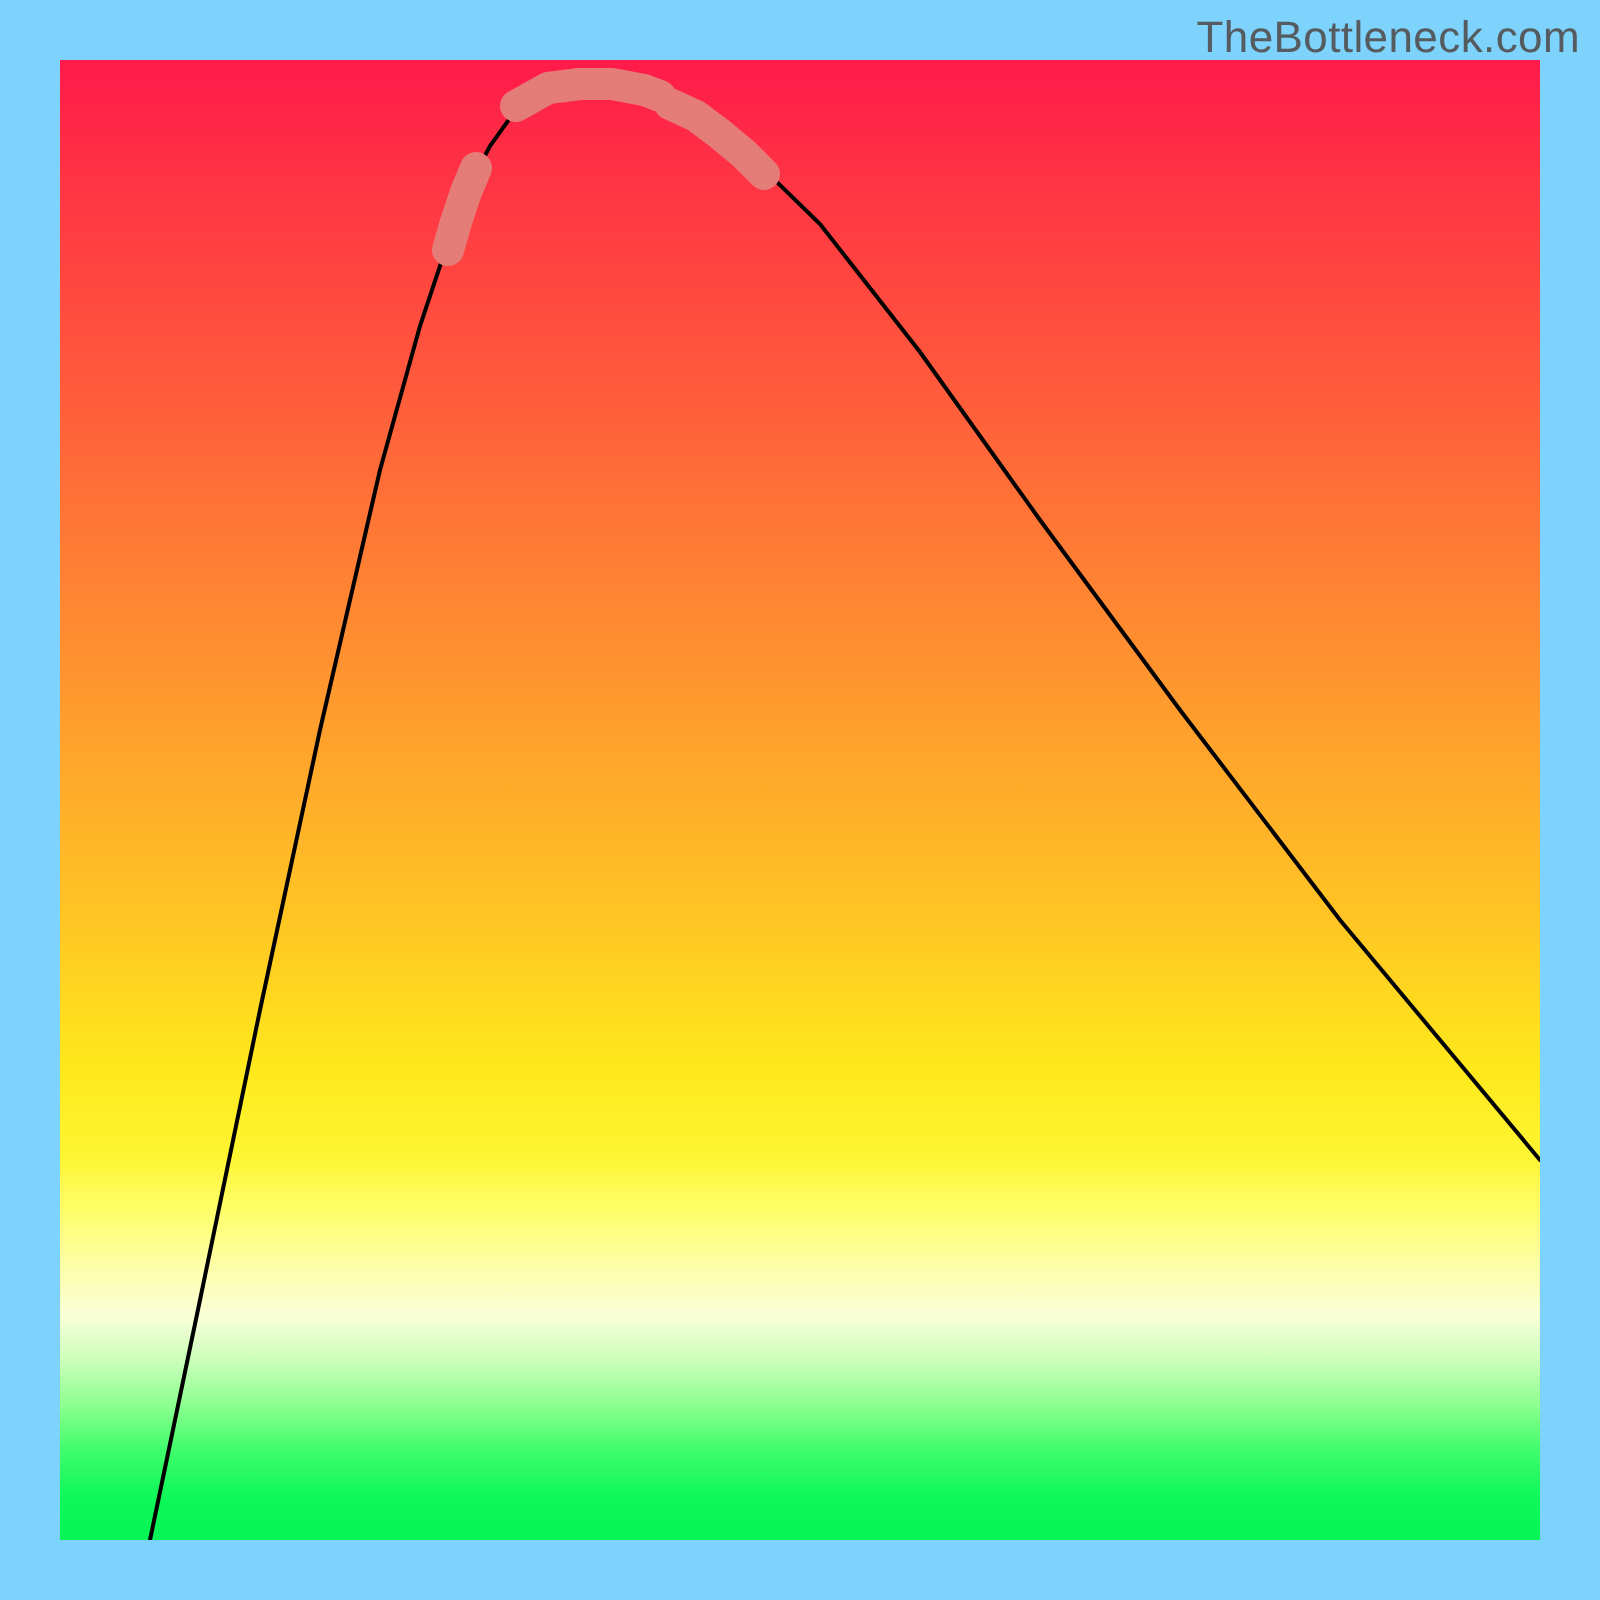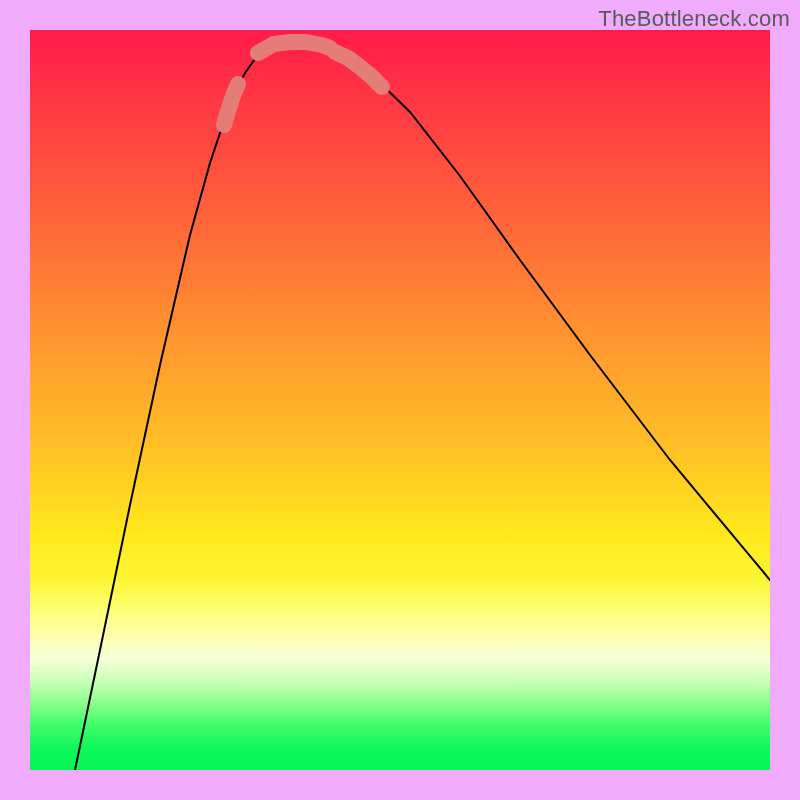--- a/index.html
+++ b/index.html
@@ -10,21 +10,21 @@
     background: #000;
     overflow: hidden;
     font-family: Arial, Helvetica, sans-serif;
   }
   .frame {
     position: absolute;
     top: 0;
     left: 0;
     width: 800px;
     height: 800px;
-    background: #f0abfc;
+    background: #7dd3fc;
   }
   .plot-area {
     position: absolute;
     top: 30px;
     left: 30px;
     width: 740px;
     height: 740px;
     
     background: linear-gradient(
       to bottom,

